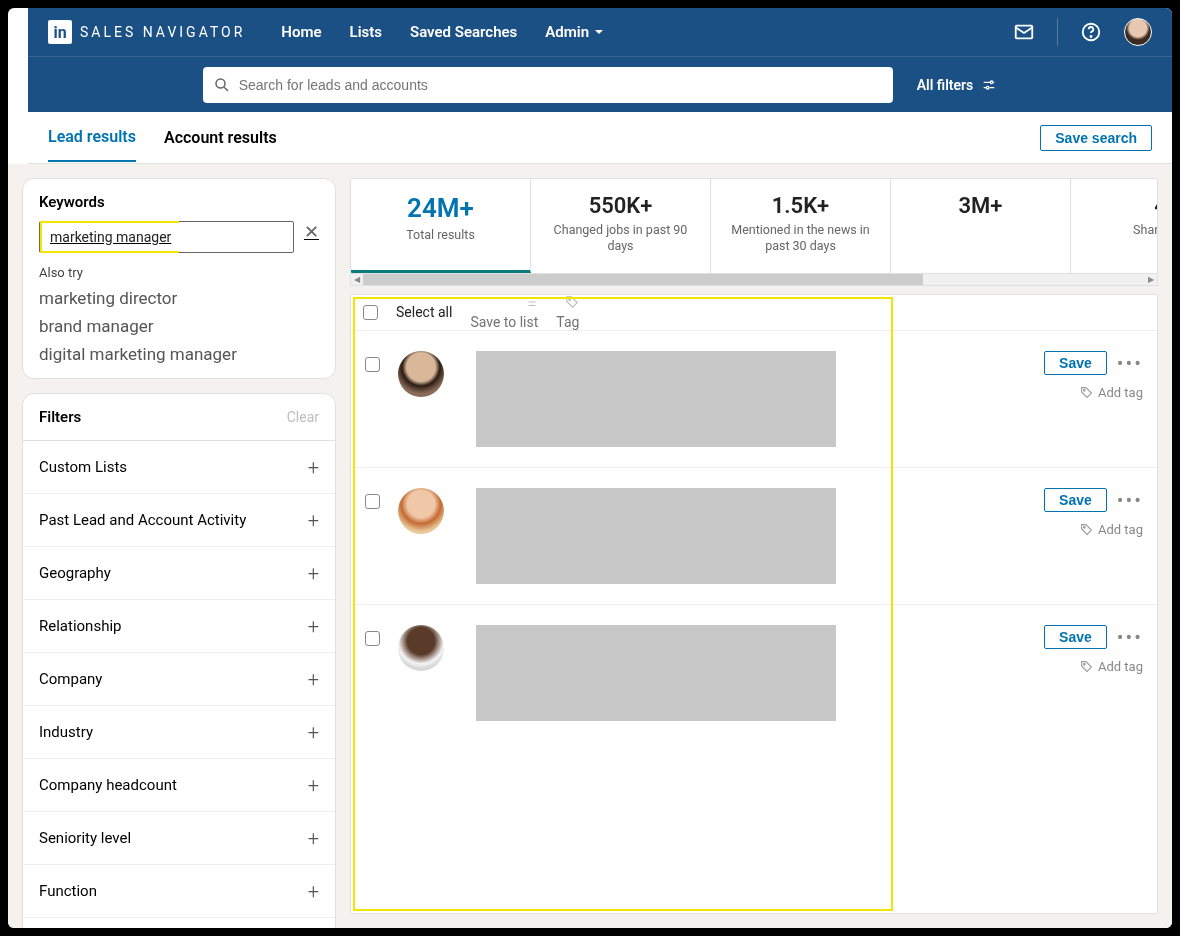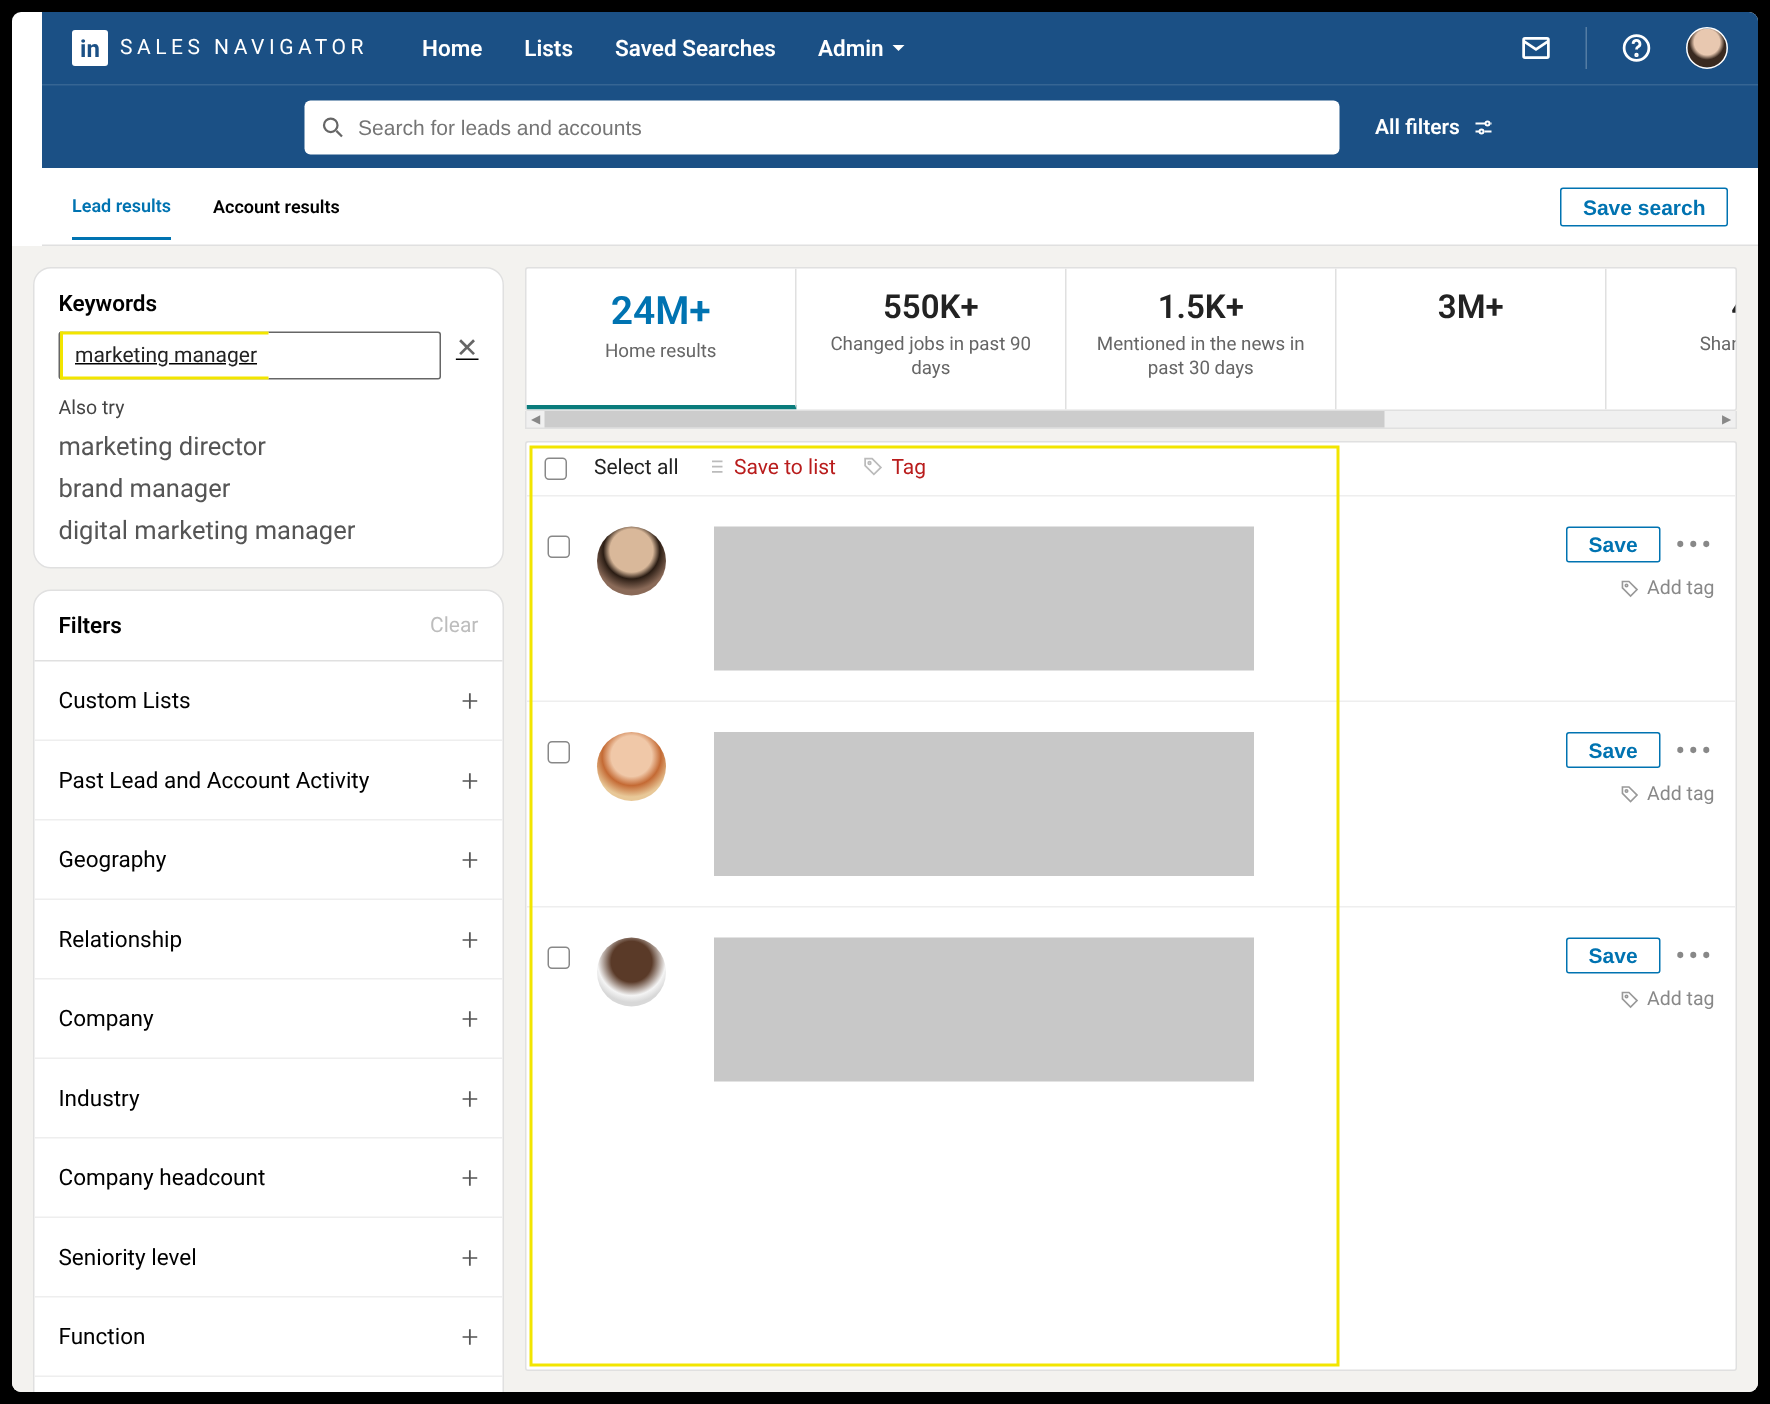--- a/index.html
+++ b/index.html
@@ -58,21 +58,21 @@
   }
   .allfilters {
     color:#fff; font-size:14px; font-weight:600; display:flex; align-items:center; gap:8px; cursor:pointer;
   }
 
   
   .tabsrow {
     height: 52px; border-bottom: 1px solid #e0e0e0; background:#fff;
     display:flex; align-items:center; padding: 0 20px;
   }
-  .tab { font-size: 12px; font-weight: 600; padding: 14px 0; margin-right: 28px; cursor:pointer; color:#000; }
+  .tab { font-size: 16px; font-weight: 600; padding: 14px 0; margin-right: 28px; cursor:pointer; color:#000; }
   .tab.active { color: #0073b1; border-bottom: 2px solid #0073b1; }
   .save-search {
     margin-left:auto; border:1px solid #0073b1; color:#0073b1; background:#fff;
     padding: 4px 14px; font-size:14px; font-weight:600; border-radius:2px; cursor:pointer;
   }
 
   .body-area {
     position:absolute; top:156px; left:0; right:0; bottom:0;
     background: #f3f2ef;
     display:flex; gap:14px; padding: 14px;
@@ -141,21 +141,21 @@
   }
   .yellow-box {
     position:absolute; left:2px; top:2px; width:540px; bottom:2px;
     border:2px solid #f2e500; pointer-events:none;
   }
   .results-head {
     display:flex; align-items:center; gap:18px; height:36px; padding:0 12px;
     border-bottom:1px solid #eee; font-size:14px; color:#222;
   }
   .chk { width:15px; height:15px; border:1.5px solid #888; border-radius:3px; cursor:pointer; background:#fff; }
-  .head-action { display:flex; align-items:flex-start; gap:5px; color:#b91c1c; font-size:14px; cursor:pointer; }
+  .head-action { display:flex; align-items:flex-end; gap:5px; color:#737373; font-size:14px; cursor:pointer;flex-direction:column; }
 
   .result-row {
     display:flex; padding: 20px 14px; border-bottom:1px solid #eee; align-items:flex-start;
   }
   .row-left { display:flex; align-items:flex-start; gap:18px; }
   .row-chk-wrap { padding-top: 6px; }
   .avatar { width:46px; height:46px; border-radius:50%; flex-shrink:0; }
   .a1 { background: radial-gradient(circle at 50% 35%, #d9b89a 38%, #2b1d14 50%, #8a6a58 70%); }
   .a2 { background: radial-gradient(circle at 50% 35%, #f0c8a8 36%, #c46a34 52%, #e8c898 72%); }
   .a3 { background: radial-gradient(circle at 50% 35%, #5a3a28 36%, #f4f4f4 60%, #d8d8d8 72%); }
@@ -298,21 +298,21 @@
             <span>Title</span>
             <span class="plus">+</span>
           </div>
       </div>
     </div>
 
     <div class="rightcol">
       <div class="stats-strip">
         <div class="stat active">
           <div class="num">24M+</div>
-          <div class="lbl">Home results</div>
+          <div class="lbl">Total results</div>
         </div>
         <div class="stat">
           <div class="num">550K+</div>
           <div class="lbl">Changed jobs in past 90 days</div>
         </div>
         <div class="stat">
           <div class="num">1.5K+</div>
           <div class="lbl">Mentioned in the news in past 30 days</div>
         </div>
         <div class="stat">

